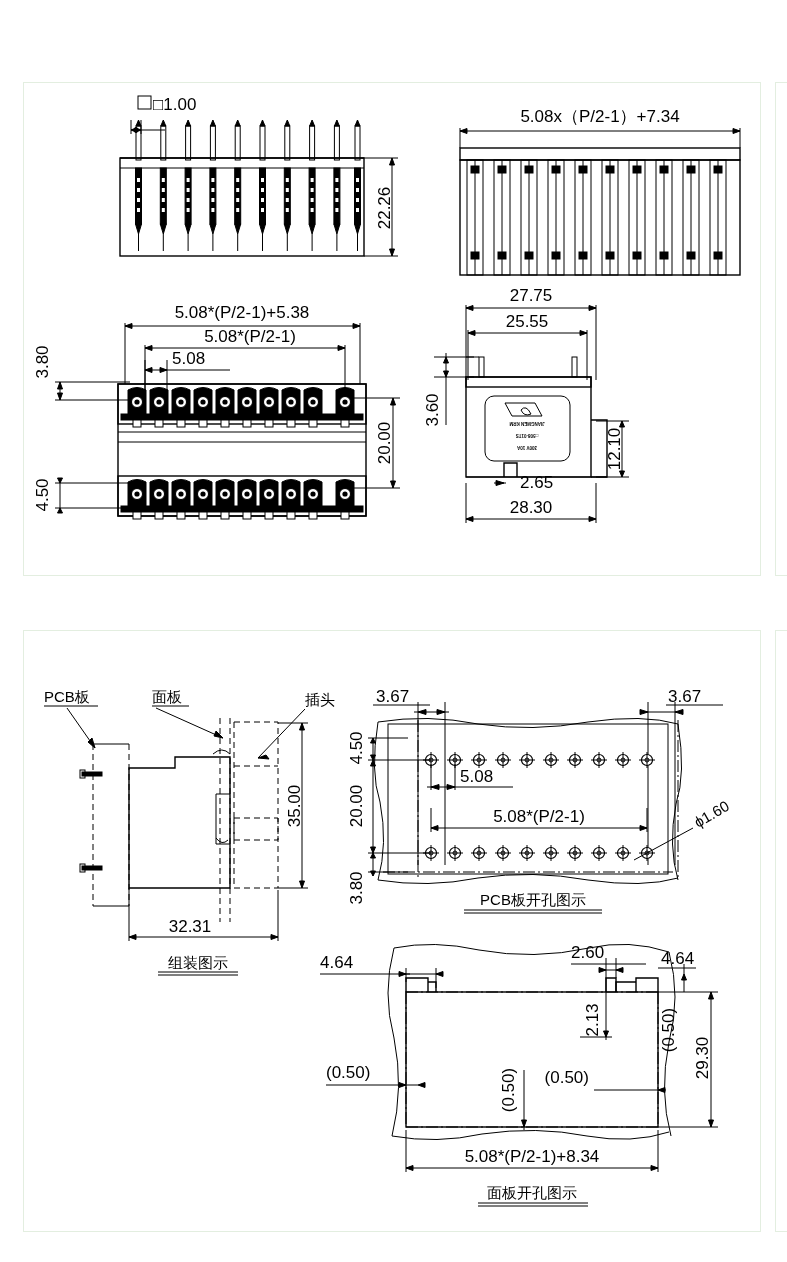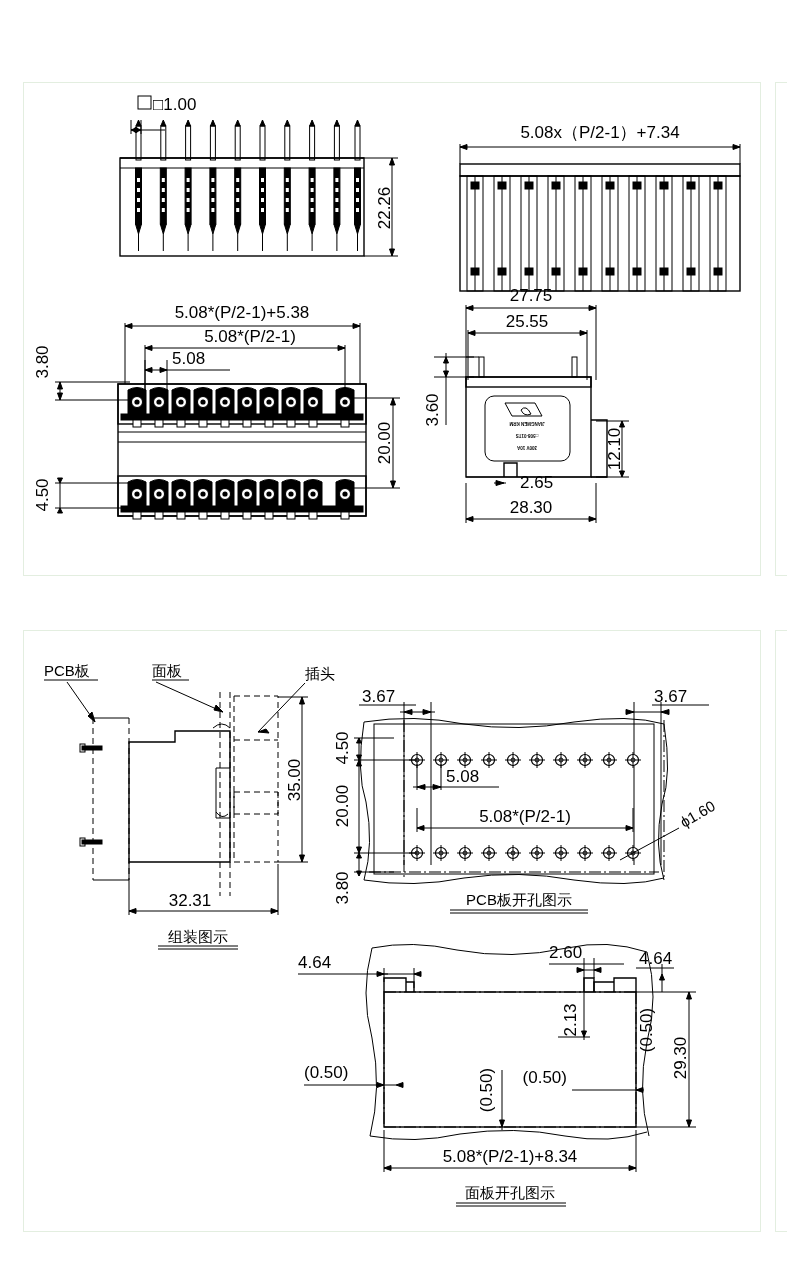--- a/index.html
+++ b/index.html
@@ -174,21 +174,21 @@
     <line class="ln thin" x1="364" y1="150" x2="398" y2="150"></line>
     <line class="ln thin" x1="364" y1="248" x2="398" y2="248"></line>
     <line class="ln thin" x1="392" y1="150" x2="392" y2="248"></line>
     <path class="fillk" d="M392,150 L389.5,157 L394.5,157 Z" stroke="none"></path>
     <path class="fillk" d="M392,248 L389.5,241 L394.5,241 Z" stroke="none"></path>
   </g>
   <text class="dim" x="390" y="200" transform="rotate(-90 390 200)" text-anchor="middle">22.26</text>
 </svg>
 </div>
 
-<div class="dwg" id="v-top" style="left:420px;top:16px;width:360px;height:300px;">
+<div class="dwg" id="v-top" style="left:420px;top:0;width:360px;height:300px;">
 <svg width="360" height="300">
 
   <g>
     <line class="ln thin" x1="40" y1="128" x2="40" y2="148"></line>
     <line class="ln thin" x1="320" y1="128" x2="320" y2="148"></line>
     <line class="ln thin" x1="40" y1="131" x2="320" y2="131"></line>
     <path class="fillk" d="M40,131 L47,128.5 L47,133.5 Z" stroke="none"></path>
     <path class="fillk" d="M320,131 L313,128.5 L313,133.5 Z" stroke="none"></path>
   </g>
   <text class="dim" x="180" y="122" text-anchor="middle">5.08x（P/2-1）+7.34</text>
@@ -550,21 +550,21 @@
     <path class="fillk" d="M42,234 L49,231.5 L49,236.5 Z" stroke="none"></path>
     <path class="fillk" d="M172,234 L165,231.5 L165,236.5 Z" stroke="none"></path>
   </g>
   <text class="dim" x="107" y="228" text-anchor="middle">28.30</text>
 </svg>
 </div>
 
 <div class="panel" id="panel-bottom"></div>
 <div class="panel" id="panel-bottom-right"></div>
 
-<div class="dwg" id="v-asm" style="left:30px;top:650px;width:340px;height:310px;text-align:right;">
+<div class="dwg" id="v-asm" style="left:30px;top:676px;width:340px;height:310px;text-align:right;">
 <svg width="340" height="310">
 
   <g>
     <path class="ln thin" d="M37,32 L65,72"></path>
     <path class="fillk" d="M65,72 L58,66 L62,62 Z" stroke="none"></path>
   </g>
   <text class="cjk" x="14" y="26">PCB板</text>
   <line class="ln thin" x1="14" y1="30" x2="68" y2="30"></line>
 
   <g>
@@ -628,21 +628,21 @@
     <path class="fillk" d="M248,261 L241,258.5 L241,263.5 Z" stroke="none"></path>
   </g>
   <text class="dim" x="160" y="256" text-anchor="middle">32.31</text>
 
   <text class="cjk" x="168" y="292" text-anchor="middle">组装图示</text>
   <line class="ln thin" x1="128" y1="296" x2="208" y2="296"></line>
   <line class="ln thin" x1="128" y1="299" x2="208" y2="299"></line>
 </svg>
 </div>
 
-<div class="dwg" id="v-pcb" style="left:334px;top:680px;width:430px;height:250px;">
+<div class="dwg" id="v-pcb" style="left:348px;top:680px;width:430px;height:250px;">
 <svg width="430" height="250">
 
   <g>
     <line class="ln thin" x1="25" y1="25" x2="82" y2="25"></line>
     <line class="ln thin" x1="70" y1="22" x2="70" y2="185"></line>
     <line class="ln thin" x1="97" y1="22" x2="97" y2="185"></line>
     <line class="ln thin" x1="66" y1="32" x2="101" y2="32"></line>
     <path class="fillk" d="M70,32 L78,29.5 L78,34.5 Z" stroke="none"></path>
     <path class="fillk" d="M97,32 L89,29.5 L89,34.5 Z" stroke="none"></path>
   </g>
@@ -842,21 +842,21 @@
     <line class="ln thin" x1="286" y1="180" x2="345" y2="148"></line>
   </g>
   <text class="dimS" x="350" y="148" transform="rotate(-30 350 148)">ϕ1.60</text>
 
   <text class="cjk" x="185" y="225" text-anchor="middle">PCB板开孔图示</text>
   <line class="ln thin" x1="116" y1="230" x2="254" y2="230"></line>
   <line class="ln thin" x1="116" y1="233" x2="254" y2="233"></line>
 </svg>
 </div>
 
-<div class="dwg" id="v-cut" style="left:284px;top:930px;width:480px;height:300px;">
+<div class="dwg" id="v-cut" style="left:306px;top:930px;width:480px;height:300px;">
 <svg width="480" height="300">
 
   <path class="ln thin" d="M88,18 q40,-8 85,2 q55,10 110,-2 q40,-9 80,4" fill="none"></path>
   <path class="ln thin" d="M88,18 q-12,45 0,90 q10,50 -2,98" fill="none"></path>
   <path class="ln thin" d="M363,22 q12,45 0,90 q-10,50 2,94" fill="none"></path>
   <path class="ln thin" d="M86,206 q45,8 90,-2 q55,-8 105,2 q45,8 82,-4" fill="none"></path>
 
   <rect class="ln med" x="100" y="62" width="252" height="135" fill="#fff"></rect>
   <line class="ln thin cl" x1="100" y1="62" x2="352" y2="62"></line>
   <line class="ln thin cl" x1="100" y1="197" x2="352" y2="197"></line>

